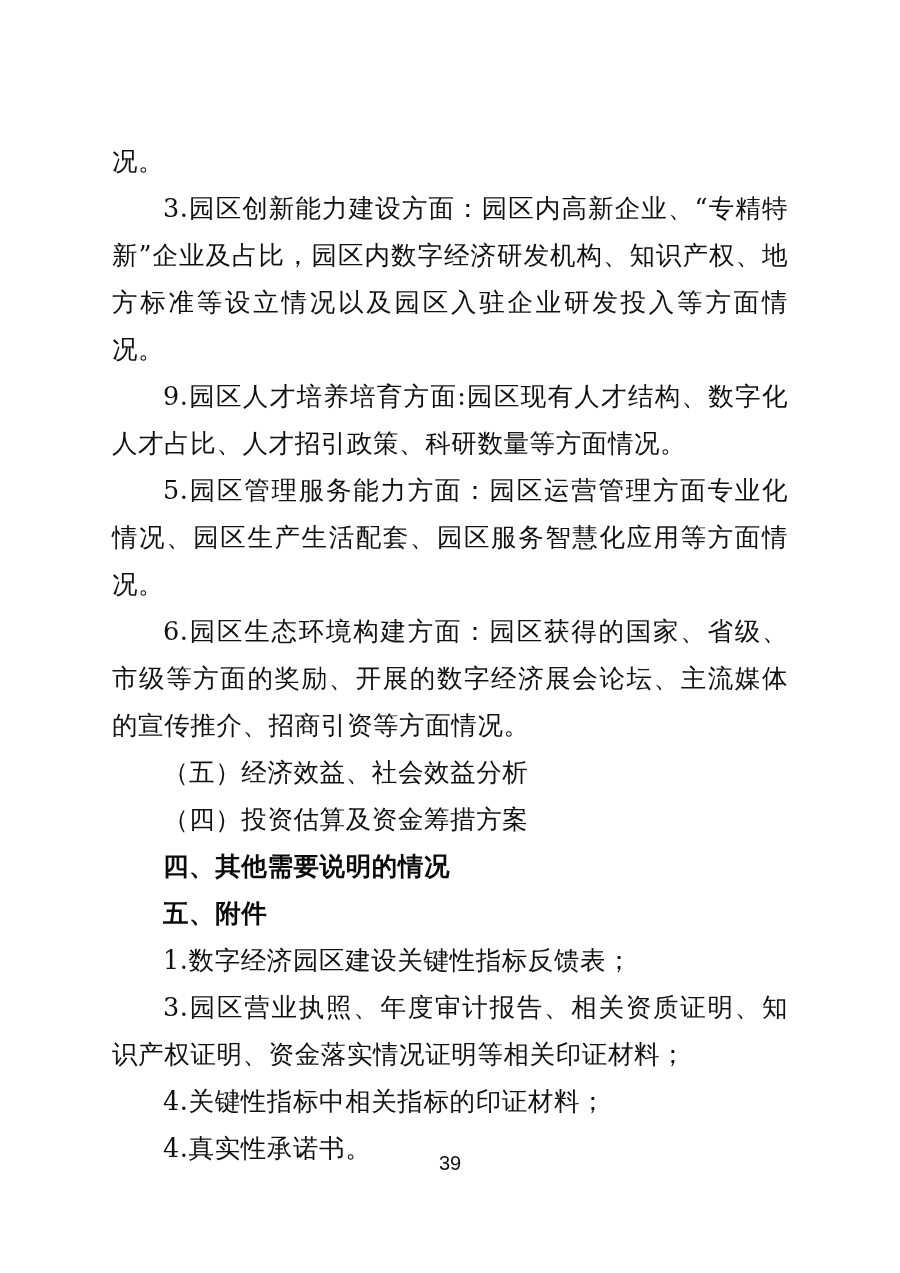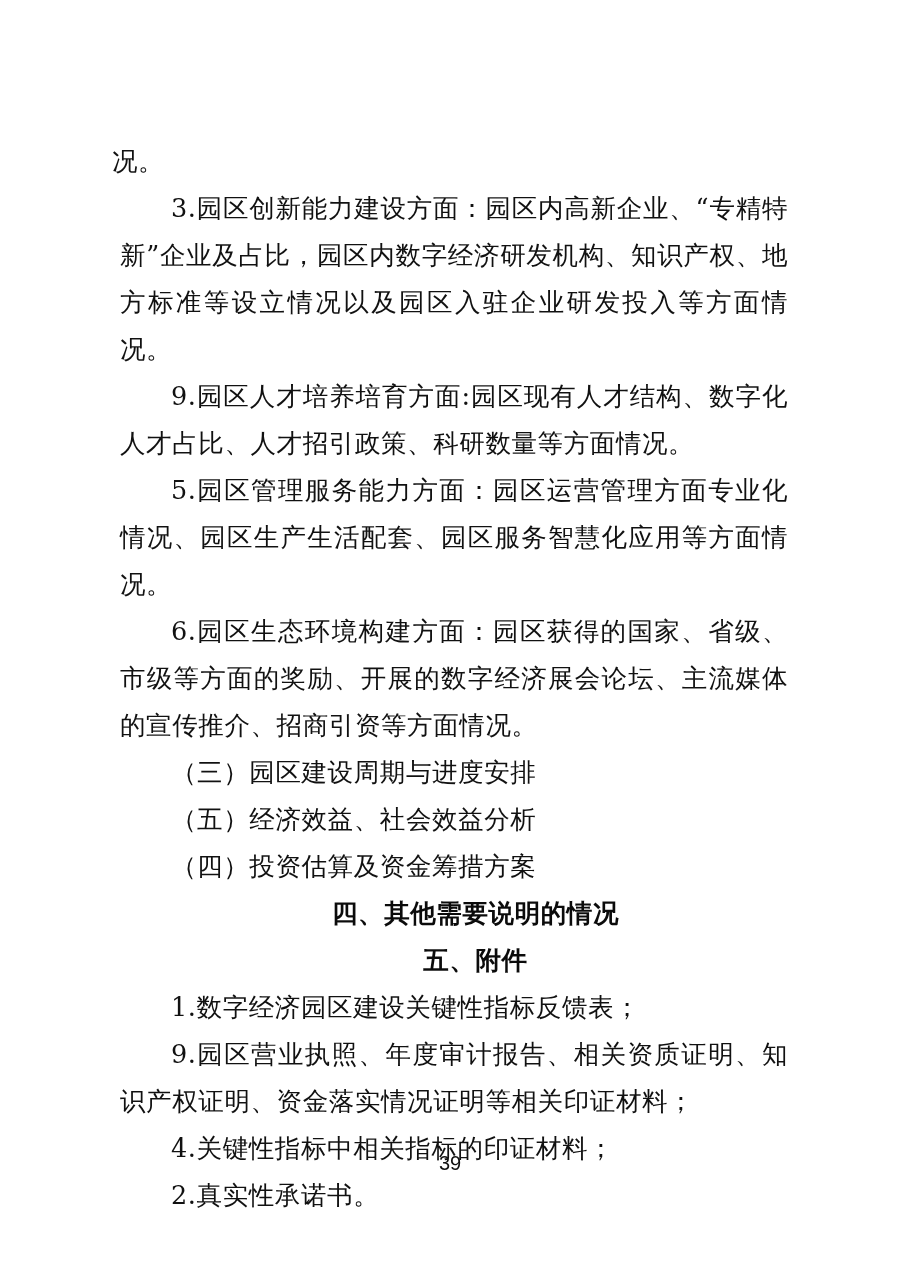--- a/index.html
+++ b/index.html
@@ -26,32 +26,30 @@
     font-size: 25.5px;
     line-height: 47px;
     color: #111111;
     text-align: justify;
     text-justify: inter-ideograph;
     margin: 0;
     letter-spacing: 0.6px;
   }
   .indent {
     text-indent: 2em;
-    margin-left: 8px;
   }
   .heading {
     font-family: "DejaVu Serif", "Liberation Serif", serif;
     font-weight: bold;
     font-size: 25.5px;
     line-height: 47px;
     color: #0b0b0b;
     margin: 0;
     text-indent: 2em;
     letter-spacing: 0.6px;
-    text-align: center;
   }
   .pagenum {
     position: absolute;
     left: 0;
     right: 0;
     top: 1152px;
     text-align: center;
     font-family: Liberation Sans, sans-serif;
     font-size: 20px;
     color: #111111;
@@ -66,34 +64,33 @@
     <p class="para">况。</p>
 
     <p class="para indent">3.园区创新能力建设方面：园区内高新企业、“专精特新”企业及占比，园区内数字经济研发机构、知识产权、地方标准等设立情况以及园区入驻企业研发投入等方面情况。</p>
 
     <p class="para indent">9.园区人才培养培育方面:园区现有人才结构、数字化人才占比、人才招引政策、科研数量等方面情况。</p>
 
     <p class="para indent">5.园区管理服务能力方面：园区运营管理方面专业化情况、园区生产生活配套、园区服务智慧化应用等方面情况。</p>
 
     <p class="para indent">6.园区生态环境构建方面：园区获得的国家、省级、市级等方面的奖励、开展的数字经济展会论坛、主流媒体的宣传推介、招商引资等方面情况。</p>
 
-    <p class="para indent">（三）园区建设周期与进度安排</p>
 
     <p class="para indent">（五）经济效益、社会效益分析</p>
 
     <p class="para indent">（四）投资估算及资金筹措方案</p>
 
     <p class="heading">四、其他需要说明的情况</p>
 
     <p class="heading">五、附件</p>
 
     <p class="para indent">1.数字经济园区建设关键性指标反馈表；</p>
 
-    <p class="para indent">9.园区营业执照、年度审计报告、相关资质证明、知识产权证明、资金落实情况证明等相关印证材料；</p>
+    <p class="para indent">3.园区营业执照、年度审计报告、相关资质证明、知识产权证明、资金落实情况证明等相关印证材料；</p>
 
     <p class="para indent">4.关键性指标中相关指标的印证材料；</p>
 
-    <p class="para indent">2.真实性承诺书。</p>
+    <p class="para indent">4.真实性承诺书。</p>
 
   </div>
 
   <div class="pagenum">39</div>
 </div>
 
 </body></html>

